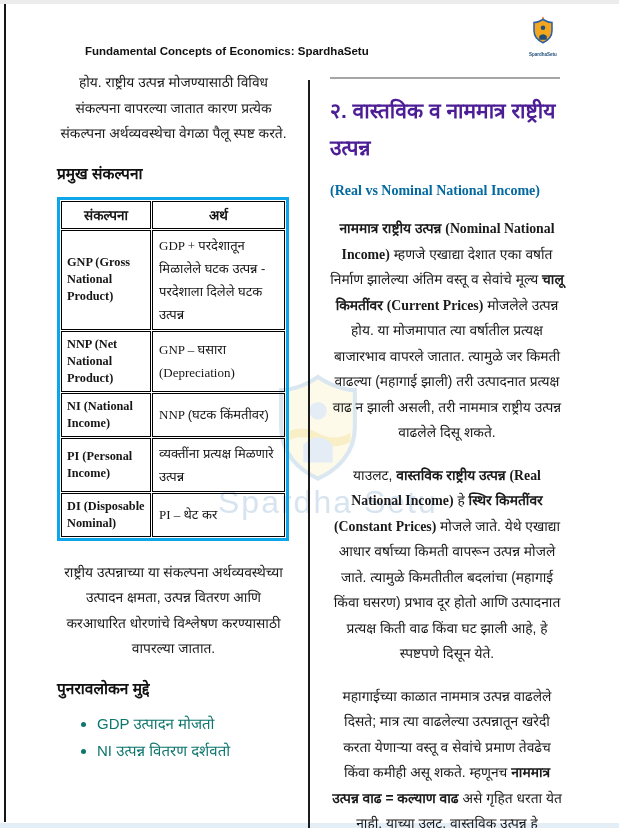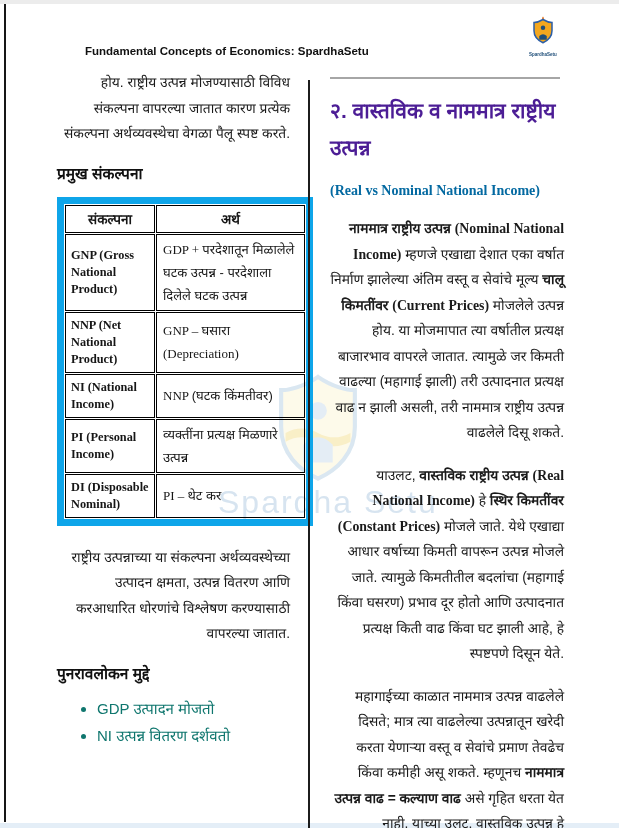--- a/index.html
+++ b/index.html
@@ -31,28 +31,28 @@
   .watermark-text { font-size:32px; color:#b7cfe4; letter-spacing:2px; margin-top:-6px; white-space:nowrap; }
 
   
   .col-divider { position:absolute; left:308px; top:80px; bottom:0; width:2px; background:#1c1c1c; z-index:2; }
   .right-rule { position:absolute; left:330px; top:77px; width:230px; height:2px; background:#a6a6a6; z-index:2; }
 
   
   .col-left  { position:absolute; left:57px;  top:70px; width:233px; z-index:1; }
   .col-right { position:absolute; left:330px; top:92px; width:234px; z-index:1; }
 
-  .para { font-size:13.8px; line-height:25.5px; color:#1a1a1a; text-align:right; }
+  .para { font-size:13.8px; line-height:25.5px; color:#1a1a1a; text-align:center; }
   .b { font-weight:bold; }
   .en { font-family:"Liberation Serif", serif; }
 
   .subhead { font-size:15.5px; font-weight:bold; margin-top:15px; color:#111; }
 
   
-  table.concepts { border-collapse:separate; border-spacing:1px; border:7px solid #0ea5e9; margin-top:13px; width:256px; background:transparent; }
+  table.concepts { border-collapse:separate; border-spacing:1px; border:3px solid #0ea5e9; margin-top:13px; width:232px; background:transparent; }
   table.concepts th, table.concepts td { border:1px solid #000; vertical-align:middle; background:transparent; }
   table.concepts th { font-size:13.5px; font-weight:bold; text-align:center; padding:4px 4px; }
   table.concepts td.concept {
     font-family:"Liberation Serif", serif; font-weight:bold;
     font-size:12.3px; line-height:17px; padding:4px 5px; width:90px;
   }
   table.concepts td.meaning { font-size:13px; line-height:23px; padding:3px 6px; }
 
   
   ul.review { margin-top:11px; padding-left:40px; }

